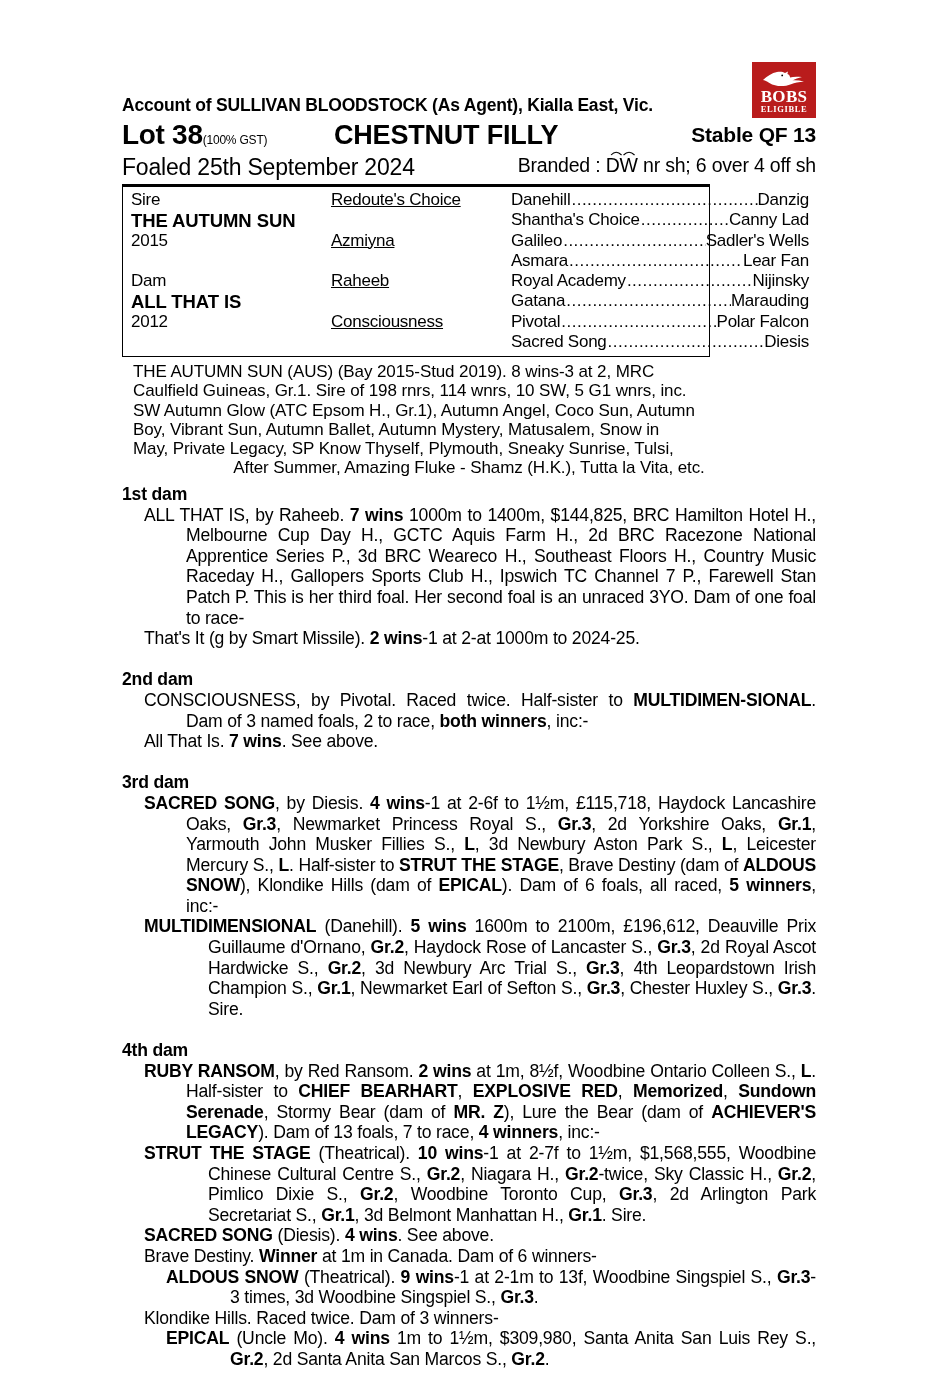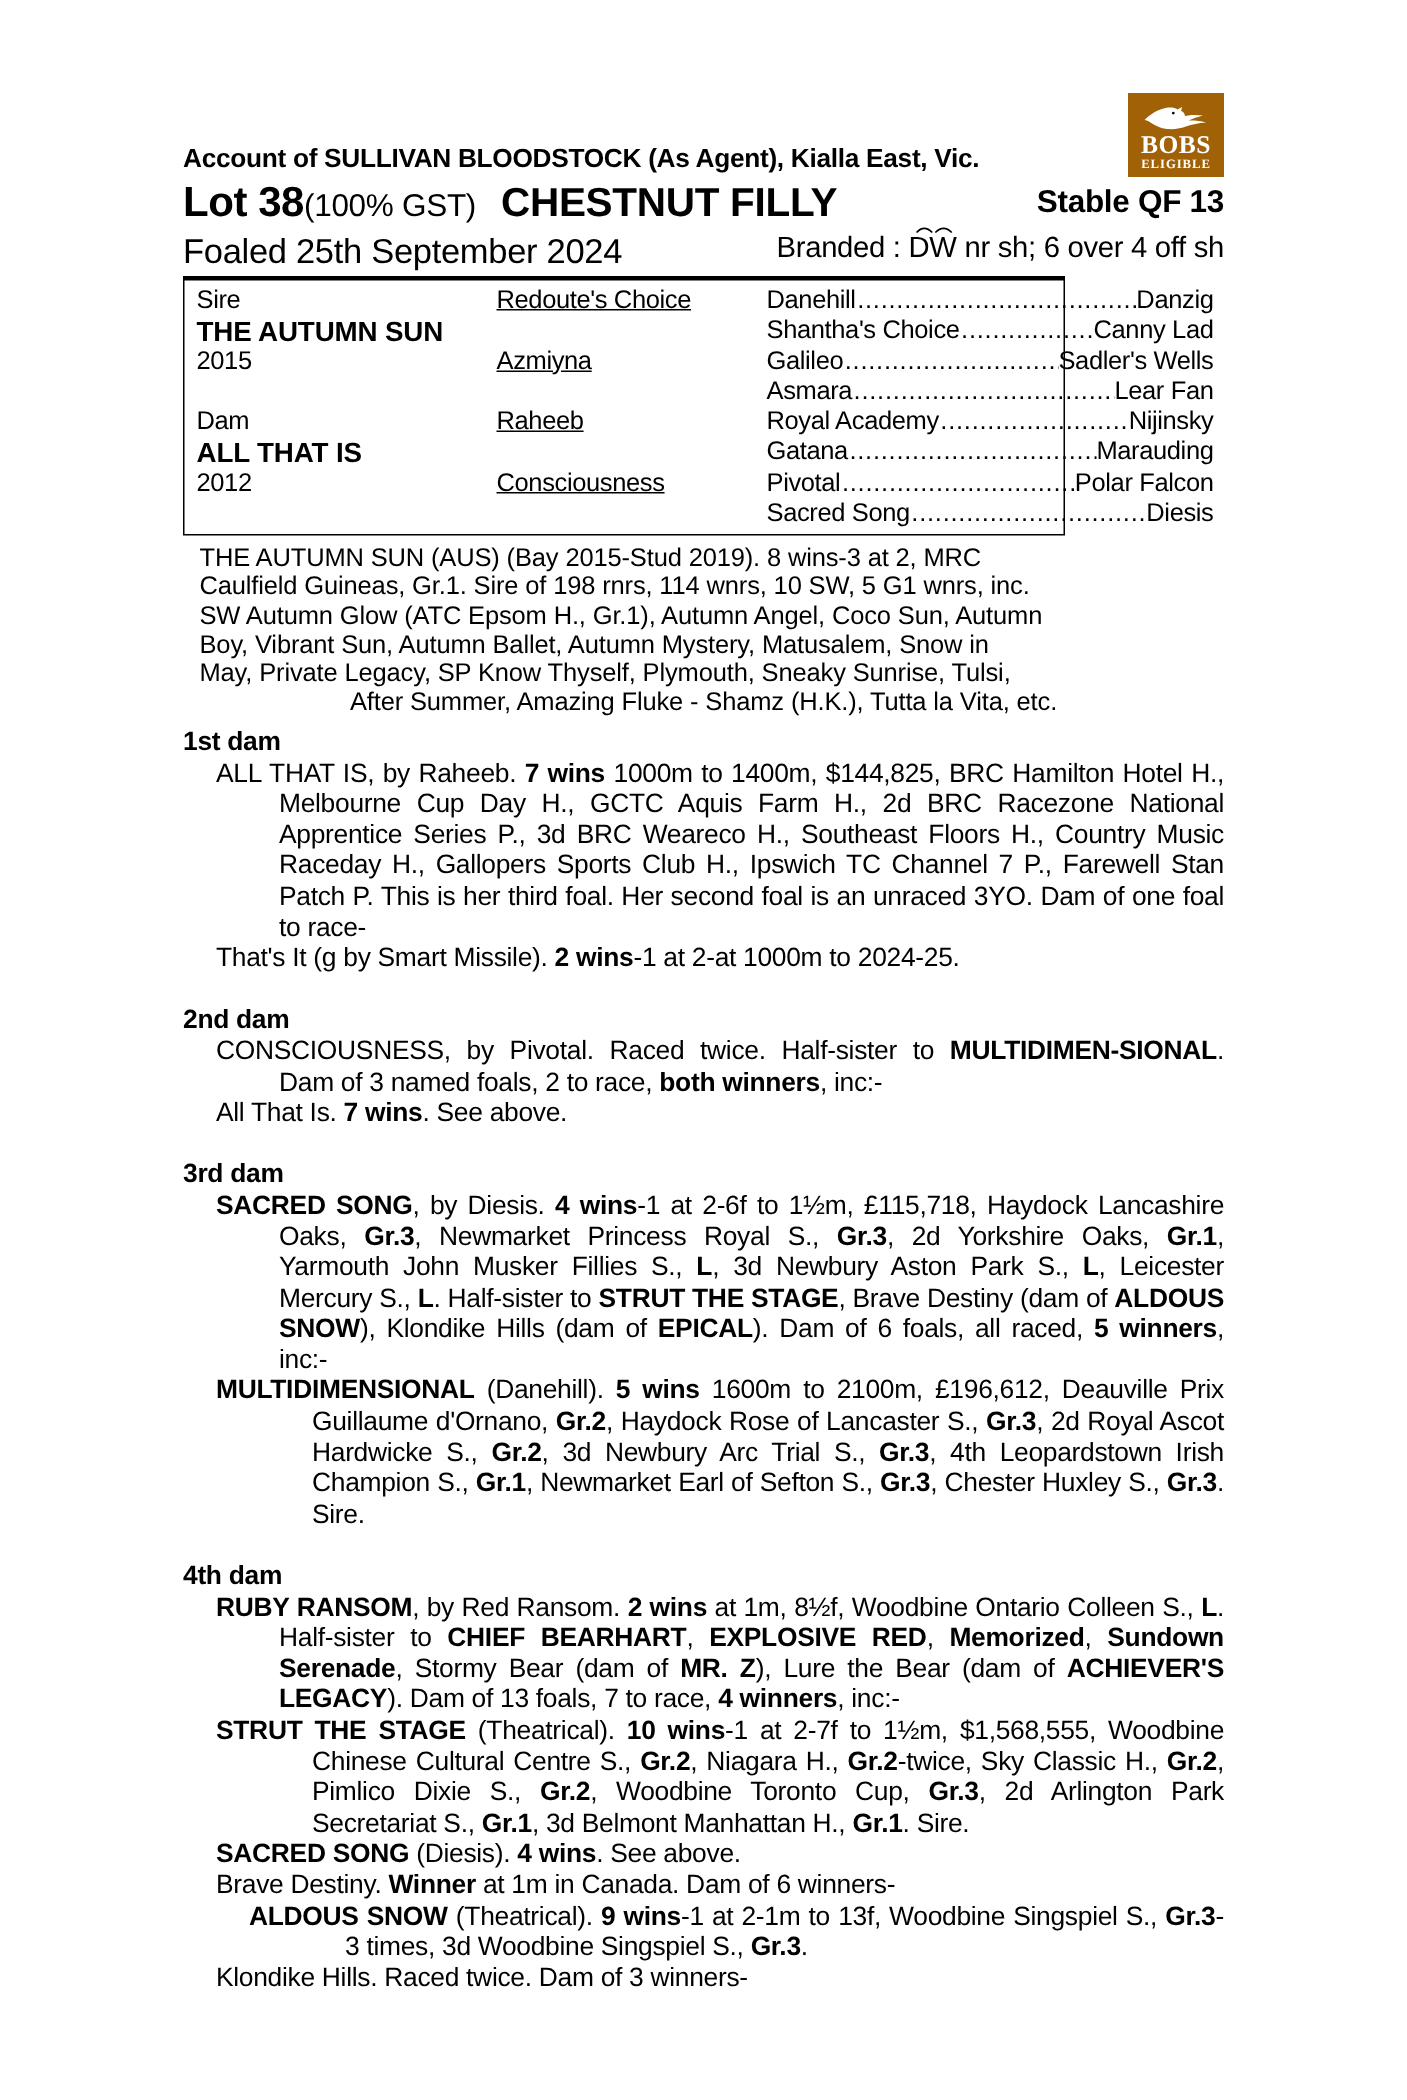--- a/index.html
+++ b/index.html
@@ -35,21 +35,21 @@
     letter-spacing: -0.2px;
     padding-right: 70px;
     margin-top: 33px;
   }
   .bobs-logo {
     position: absolute;
     right: 0px;
     top: 0px;
     width: 64px;
     height: 56px;
-    background: #a16207;
+    background: #b91c1c;
     display: flex;
     flex-direction: column;
     align-items: center;
     justify-content: center;
     overflow: hidden;
   }
   .bobs-horse {
     width: 46px;
     height: 20px;
     display: block;
@@ -79,21 +79,21 @@
   }
   .lot-label {
     position: absolute;
     left: 0;
     top: 0;
     font-size: 28px;
     font-weight: bold;
     letter-spacing: -0.3px;
   }
   .gst-label {
-    font-size: 21px;
+    font-size: 12px;
     font-weight: normal;
     letter-spacing: -0.2px;
   }
   .colour-sex {
     position: absolute;
     left: 212px;
     top: 1px;
     font-size: 27px;
     font-weight: bold;
     letter-spacing: -0.2px;
@@ -370,15 +370,16 @@
 
     <div class="gap"></div>
 
     <div class="dam-head">4th dam</div>
     <div class="para lvl1"><b>RUBY RANSOM</b><span id="fourth-main">, by Red Ransom. <b>2 wins</b> at 1m, 8½f, Woodbine Ontario Colleen S., <b>L</b>. Half-sister to <b>CHIEF BEARHART</b>, <b>EXPLOSIVE RED</b>, <b>Memorized</b>, <b>Sundown Serenade</b>, Stormy Bear (dam of <b>MR. Z</b>), Lure the Bear (dam of <b>ACHIEVER'S LEGACY</b>). Dam of 13 foals, 7 to race, <b>4 winners</b>, inc:-</span></div>
     <div class="para lvl2"><b>STRUT THE STAGE</b><span id="f-prog0"> (Theatrical). <b>10 wins</b>-1 at 2-7f to 1½m, $1,568,555, Woodbine Chinese Cultural Centre S., <b>Gr.2</b>, Niagara H., <b>Gr.2</b>-twice, Sky Classic H., <b>Gr.2</b>, Pimlico Dixie S., <b>Gr.2</b>, Woodbine Toronto Cup, <b>Gr.3</b>, 2d Arlington Park Secretariat S., <b>Gr.1</b>, 3d Belmont Manhattan H., <b>Gr.1</b>. Sire.</span></div>
     <div class="para lvl2 lastl"><b>SACRED SONG</b><span id="f-prog1"> (Diesis). <b>4 wins</b>. See above.</span></div>
     <div class="para lvl1 lastl"><span>Brave Destiny. </span><b>Winner</b><span> at 1m in Canada. Dam of 6 winners-</span></div>
     <div class="para lvl3"><b>ALDOUS SNOW</b><span id="f-aldous"> (Theatrical). <b>9 wins</b>-1 at 2-1m to 13f, Woodbine Singspiel S., <b>Gr.3</b>-3 times, 3d Woodbine Singspiel S., <b>Gr.3</b>.</span></div>
     <div class="para lvl1 lastl">Klondike Hills. Raced twice. Dam of 3 winners-</div>
+    <div class="para lvl3"><b>EPICAL</b><span id="f-epical"> (Uncle Mo). <b>4 wins</b> 1m to 1½m, $309,980, Santa Anita San Luis Rey S., <b>Gr.2</b>, 2d Santa Anita San Marcos S., <b>Gr.2</b>.</span></div>
 
   </div>
 </div>
 
 </body></html>

